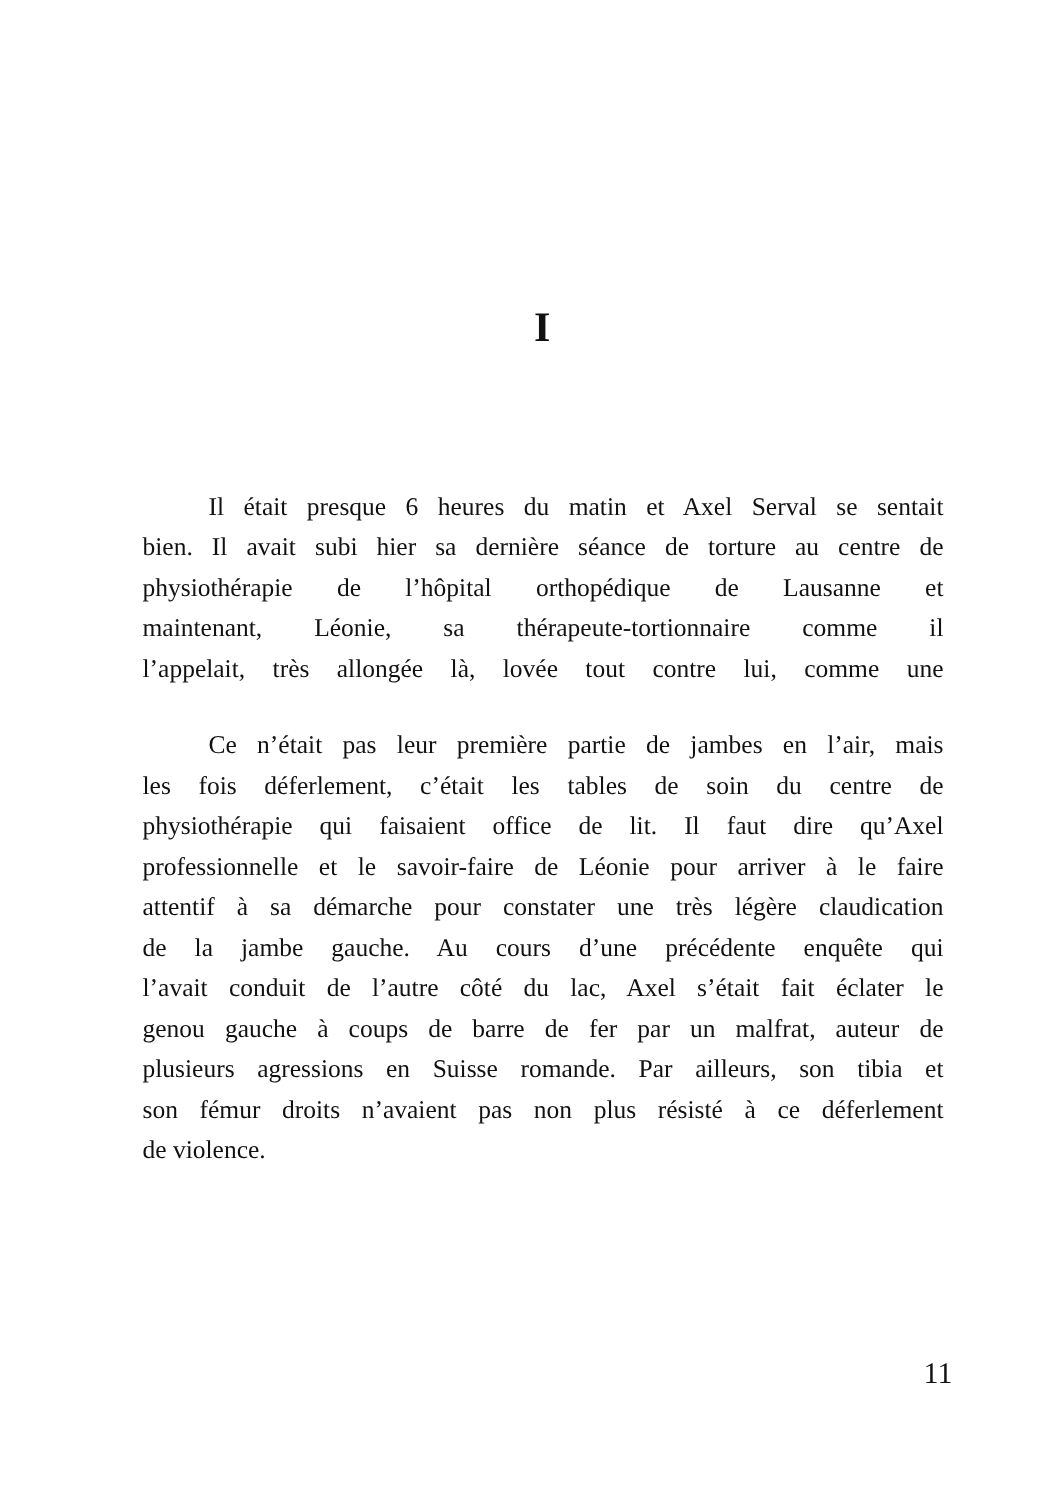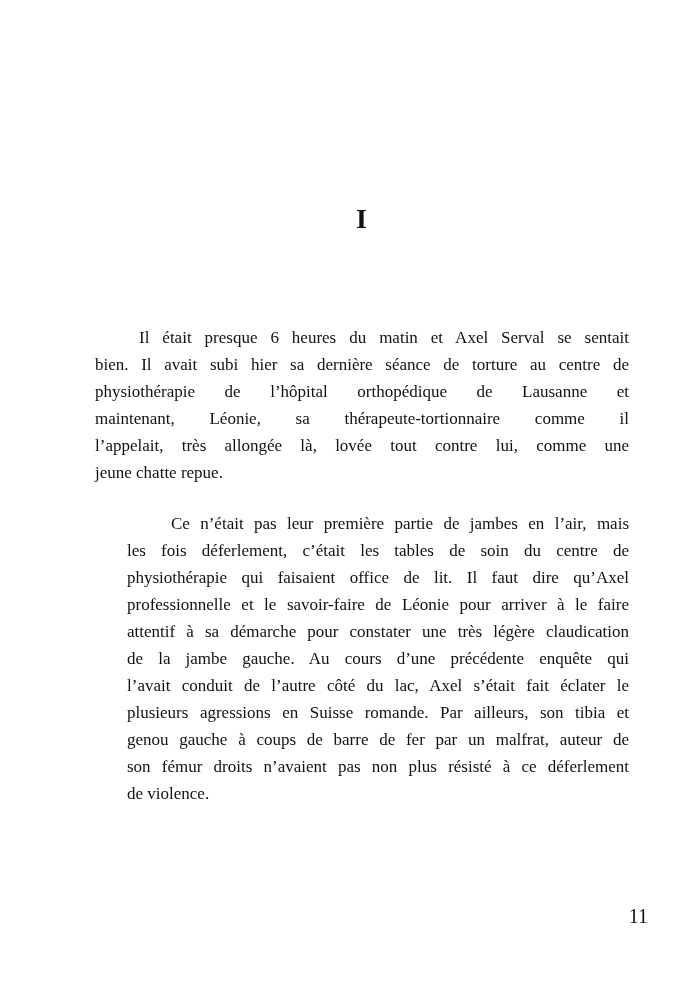--- a/index.html
+++ b/index.html
@@ -30,64 +30,63 @@
   }
   .text-block {
     position: absolute;
     left: 95px;
     top: 324px;
     width: 534px;
     font-size: 17px;
     line-height: 27px;
   }
   .paragraph { margin: 0; }
-  .paragraph + .paragraph { margin-top: 24px; margin-left: 32px; }
+  .paragraph + .paragraph { margin-top: 24px; }
   .line {
     text-align: left;
     white-space: normal;
   }
   .line.full {
     text-align: justify;
     text-align-last: justify;
   }
   .line.indent {
     text-indent: 44px;
   }
   .page-number {
     position: absolute;
     top: 903px;
-    right: 52px;
+    right: 65px;
     font-size: 20px;
     line-height: 27px;
   }
 </style>
 </head>
 <body>
 
 <div class="page">
   <div class="chapter-heading">I</div>
 
   <div class="text-block">
       <div class="paragraph">
         <div class="line full indent">Il était presque 6 heures du matin et Axel Serval se sentait</div>
         <div class="line full">bien. Il avait subi hier sa dernière séance de torture au centre de</div>
         <div class="line full">physiothérapie de l’hôpital orthopédique de Lausanne et</div>
         <div class="line full">maintenant, Léonie, sa thérapeute-tortionnaire comme il</div>
         <div class="line full">l’appelait, très allongée là, lovée tout contre lui, comme une</div>
-        <div class="line">jeune chatte repue.</div>
       </div>
       <div class="paragraph">
         <div class="line full indent">Ce n’était pas leur première partie de jambes en l’air, mais</div>
         <div class="line full">les fois déferlement, c’était les tables de soin du centre de</div>
         <div class="line full">physiothérapie qui faisaient office de lit. Il faut dire qu’Axel</div>
         <div class="line full">professionnelle et le savoir-faire de Léonie pour arriver à le faire</div>
         <div class="line full">attentif à sa démarche pour constater une très légère claudication</div>
         <div class="line full">de la jambe gauche. Au cours d’une précédente enquête qui</div>
         <div class="line full">l’avait conduit de l’autre côté du lac, Axel s’était fait éclater le</div>
+        <div class="line full">genou gauche à coups de barre de fer par un malfrat, auteur de</div>
         <div class="line full">plusieurs agressions en Suisse romande. Par ailleurs, son tibia et</div>
-        <div class="line full">genou gauche à coups de barre de fer par un malfrat, auteur de</div>
         <div class="line full">son fémur droits n’avaient pas non plus résisté à ce déferlement</div>
         <div class="line">de violence.</div>
       </div>
     </div>
 
   <div class="page-number">11</div>
 </div>
 
 </body></html>

